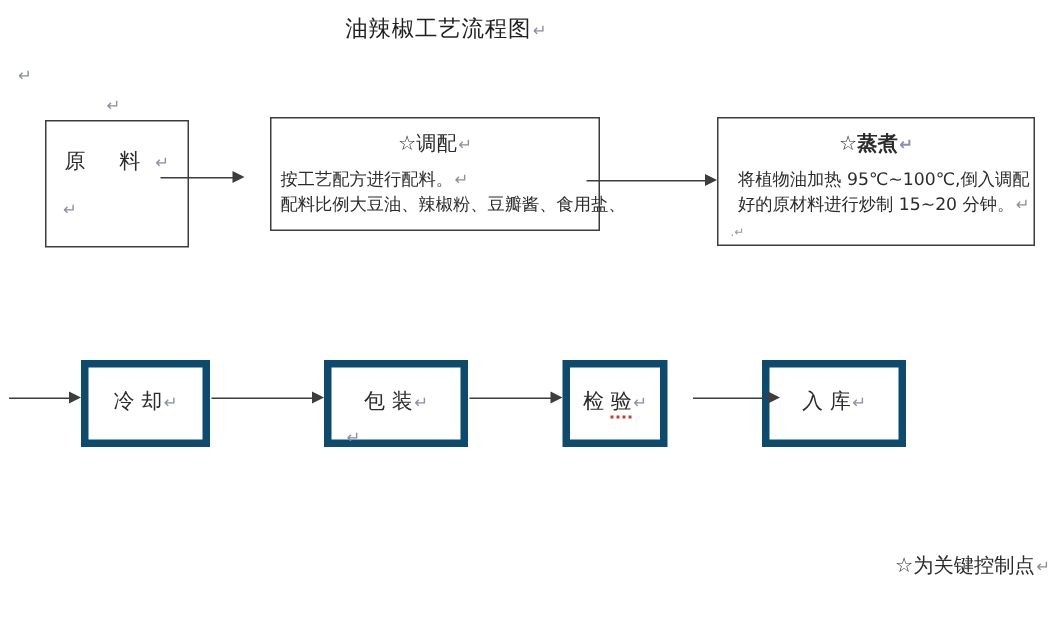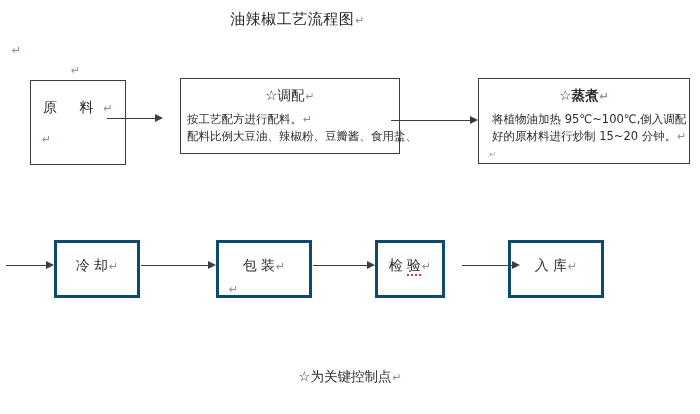--- a/index.html
+++ b/index.html
@@ -115,21 +115,21 @@
     bottom: 4px;
     font-size: 8px;
     color: #9a9a9a;
   }
 
   
   .box-sm {
     position: absolute;
     top: 240px;
     height: 58px;
-    border: 3px solid #0c4a6e;
+    border: 5px solid #0c4a6e;
     background: #ffffff;
     box-sizing: border-box;
   }
   .box-sm .lbl {
     position: absolute;
     left: 0; top: 14px;
     width: 100%;
     text-align: center;
     font-size: 14px;
     white-space: nowrap;
@@ -185,21 +185,21 @@
   }
   #stray-topleft { left: 11px; top: 44px; }
   #stray-box1top { left: 70px; top: 64px; }
 
   
   .footnote {
     position: absolute;
     left: 0;
     top: 368px;
     width: 700px;
-    text-align: center;
+    text-align: right;
     font-size: 13.5px;
     white-space: nowrap;
   }
 </style>
 </head>
 <body>
 
 <div class="canvas">
 
   <div class="title">

